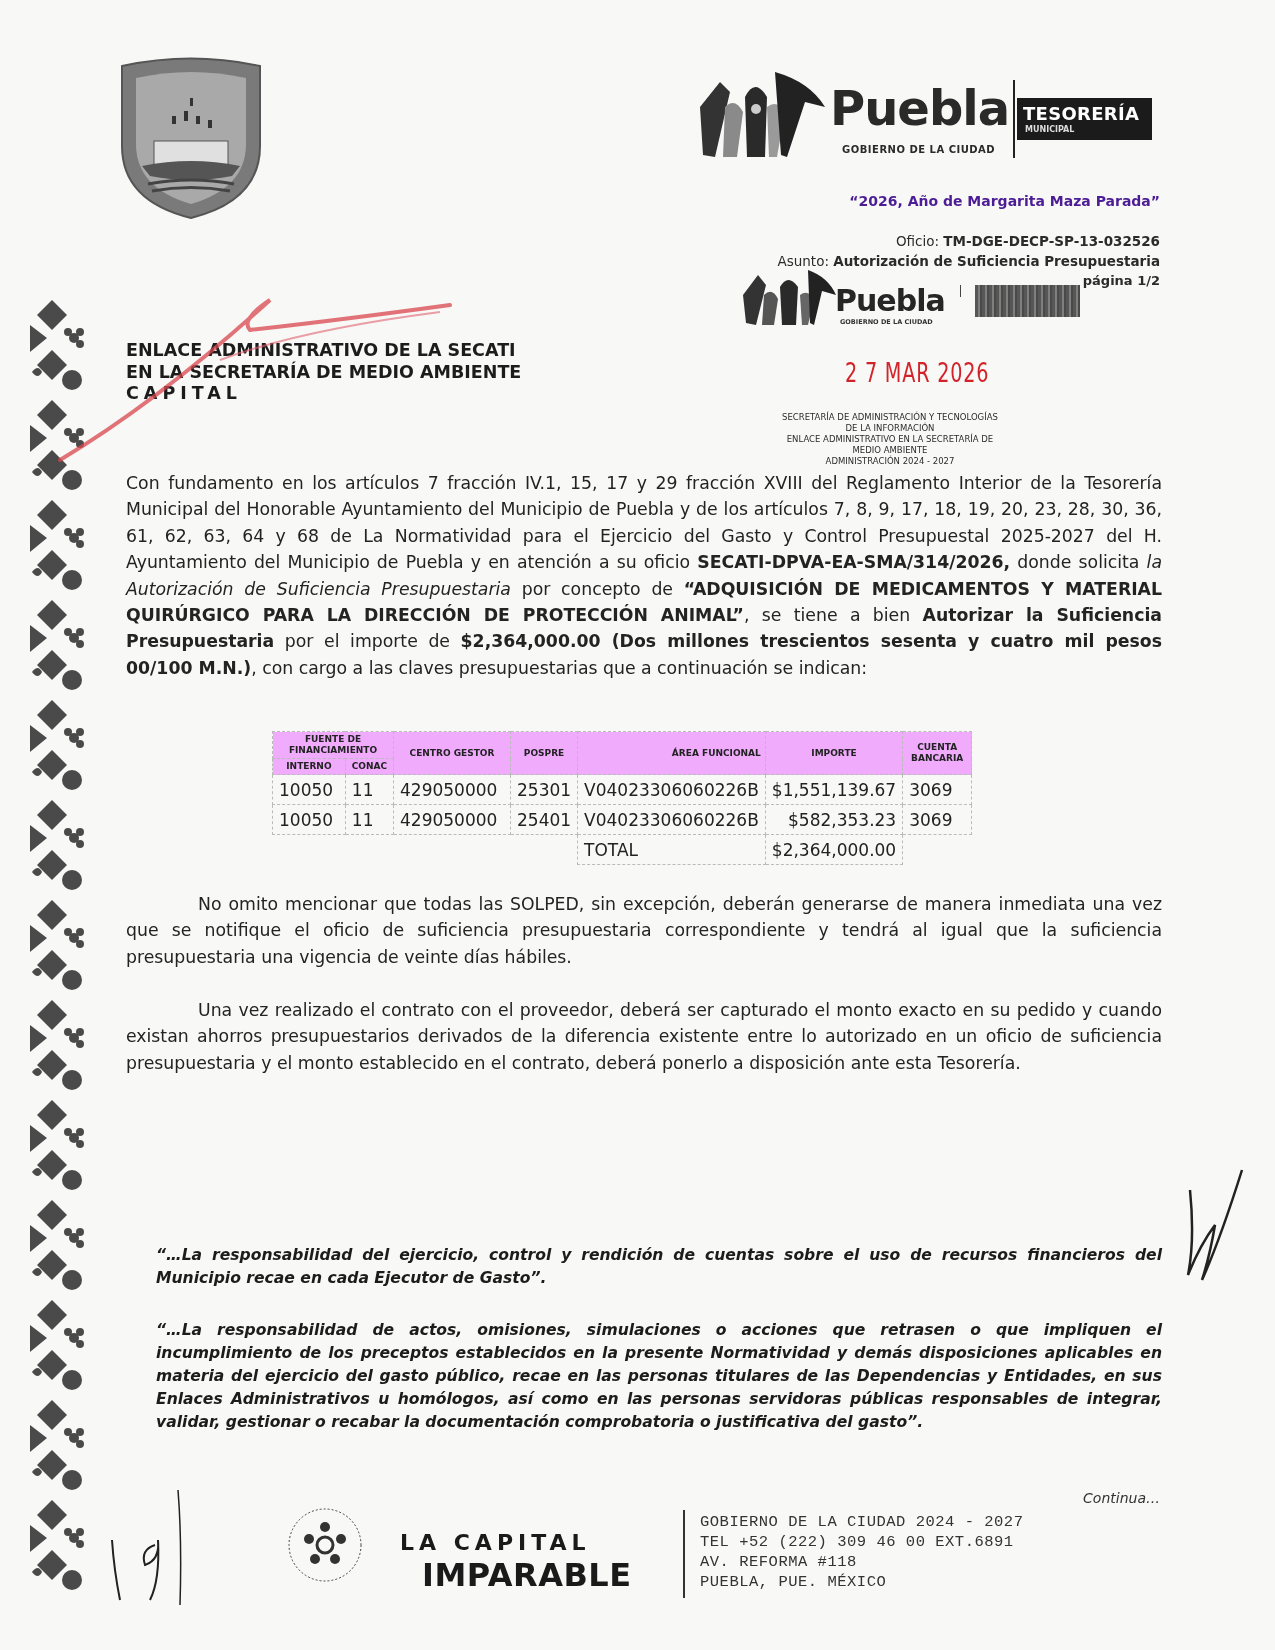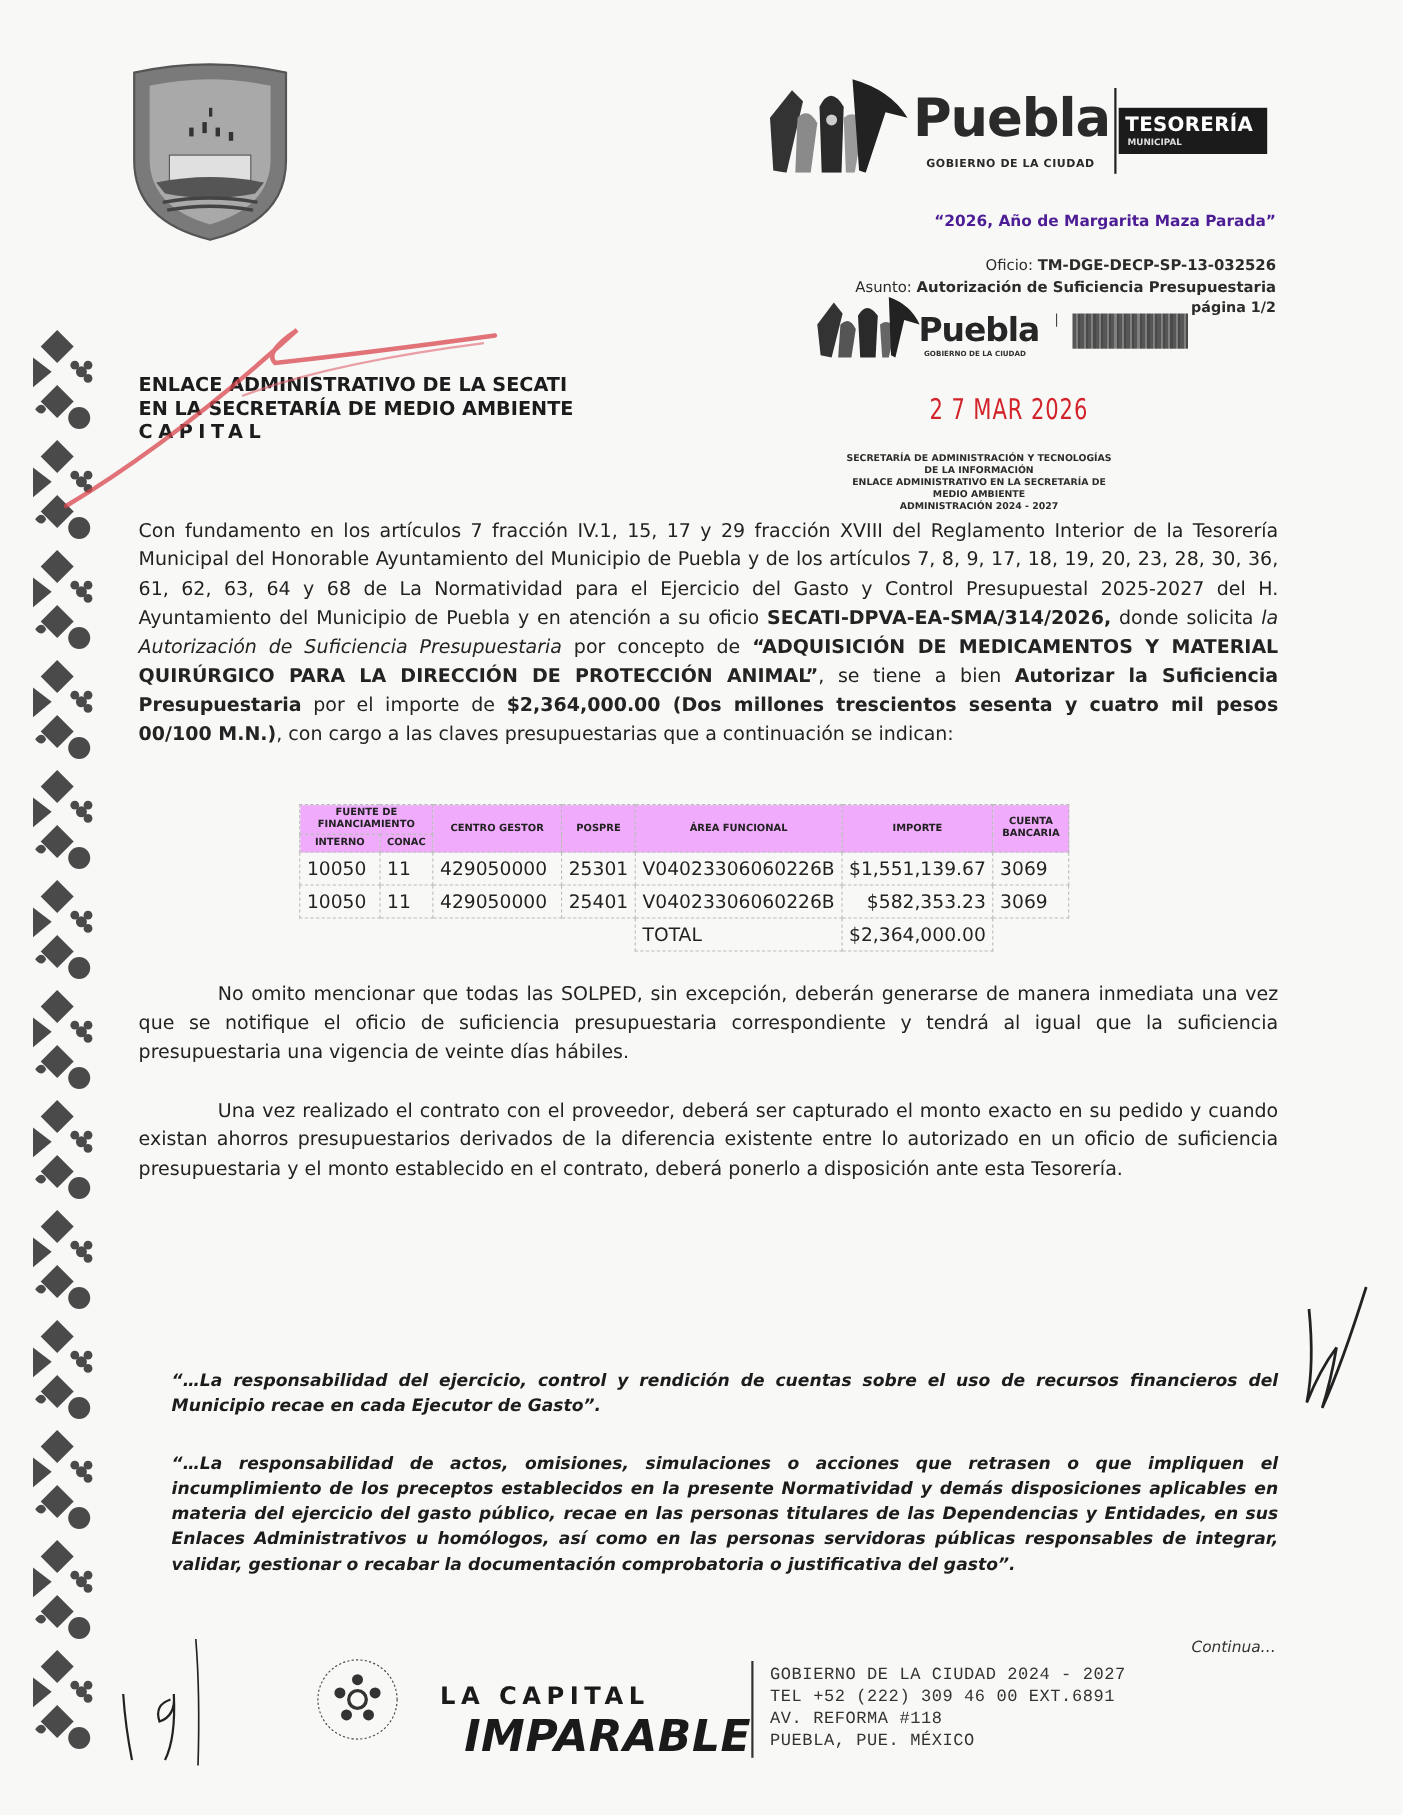--- a/index.html
+++ b/index.html
@@ -34,21 +34,21 @@
   .asunto { position: absolute; right: 115px; top: 253px; font-size: 13.5px; color: #2b2b2b; text-align: right; }
   .pagina { position: absolute; right: 115px; top: 273px; font-size: 13px; font-weight: bold; color: #2b2b2b; }
 
   
   .stamp-logo { position: absolute; left: 738px; top: 265px; width: 120px; height: 65px; }
   .stamp-word { position: absolute; left: 835px; top: 283px; font-weight: bold; font-size: 30px; color: #262626; letter-spacing: -1px; }
   .stamp-sub { position: absolute; left: 840px; top: 318px; font-size: 6.5px; font-weight: bold; color: #333; }
   .stamp-noise { position: absolute; left: 975px; top: 285px; width: 105px; height: 32px; background: repeating-linear-gradient(90deg, #3a3a3a 0 3px, #6a6a6a 3px 5px, #2b2b2b 5px 7px); opacity: 0.85; }
   .stamp-line { position: absolute; left: 960px; top: 285px; width: 1px; height: 12px; background: #444; }
   .stamp-date { position: absolute; left: 845px; top: 358px; font-family: "DejaVu Sans Condensed", "DejaVu Sans", sans-serif; font-size: 26px; color: #d2232a; letter-spacing: 1px; transform: scaleX(0.82); transform-origin: left; }
-  .stamp-org { position: absolute; left: 760px; top: 412px; width: 260px; text-align: center; font-size: 8.5px; font-weight: bold; line-height: 11px; color: #2c2c2c; }
+  .stamp-org { position: absolute; left: 760px; top: 412px; width: 260px; text-align: center; font-size: 8.5px; font-weight: normal; line-height: 11px; color: #2c2c2c; }
 
   
   .addressee { position: absolute; left: 126px; top: 340px; font-weight: bold; font-size: 17.5px; line-height: 21.5px; color: #1c1c1c; }
   .addressee .presente { letter-spacing: 5px; }
 
   
   .red-mark { position: absolute; left: 40px; top: 280px; width: 420px; height: 200px; pointer-events: none; }
 
   
   .para { position: absolute; left: 126px; width: 1036px; font-size: 17.3px; line-height: 26.4px; text-align: justify; color: #232323; }
@@ -63,21 +63,21 @@
   .budget-table th { font-size: 9px; font-weight: bold; text-align: center; border: 1px dashed #bbb; padding: 2px 4px; line-height: 11px; background: #f0abfc; }
   .budget-table td { border: 1px dashed #bbb; padding: 2px 6px; height: 25px; text-align: left; white-space: nowrap; }
   .budget-table td.num { text-align: right; }
   .budget-table td.noborder { border: none; }
 
   .continua { position: absolute; right: 115px; top: 1490px; font-size: 14px; font-style: italic; color: #333; }
 
   
   .footer-emblem { position: absolute; left: 285px; top: 1505px; width: 80px; height: 80px; }
   .lacapital { position: absolute; left: 400px; top: 1530px; font-weight: bold; font-size: 22px; letter-spacing: 5px; color: #1a1a1a; }
-  .imparable { position: absolute; left: 422px; top: 1556px; font-weight: bold; font-size: 40px; color: #1a1a1a; letter-spacing: 0.5px; font-style: italic; }
+  .imparable { position: absolute; left: 422px; top: 1556px; font-weight: bold; font-size: 32px; color: #1a1a1a; letter-spacing: 0.5px; }
   .footer-divider { position: absolute; left: 683px; top: 1510px; width: 2px; height: 88px; background: #333; }
   .footer-contact { position: absolute; left: 700px; top: 1512px; font-family: "Liberation Mono", "DejaVu Sans Mono", monospace; font-size: 15.5px; line-height: 20px; color: #333; white-space: pre; letter-spacing: 0.5px; }
 
   .handsig { position: absolute; pointer-events: none; }
 </style>
 </head>
 <body>
 
 <div class="page">
 
@@ -306,21 +306,21 @@
   <div class="para" style="top:470px;">
     <span>Con fundamento en los artículos 7 fracción IV.1, 15, 17 y 29 fracción XVIII del Reglamento Interior de la Tesorería Municipal del Honorable Ayuntamiento del Municipio de Puebla y de los artículos 7, 8, 9, 17, 18, 19, 20, 23, 28, 30, 36, 61, 62, 63, 64 y 68 de La Normatividad para el Ejercicio del Gasto y Control Presupuestal 2025-2027 del H. Ayuntamiento del Municipio de Puebla y en atención a su oficio </span><b>SECATI-DPVA-EA-SMA/314/2026,</b><span> donde solicita </span><i>la Autorización de Suficiencia Presupuestaria</i><span> por concepto de </span><b>“ADQUISICIÓN DE MEDICAMENTOS Y MATERIAL QUIRÚRGICO PARA LA DIRECCIÓN DE PROTECCIÓN ANIMAL”</b><span>, se tiene a bien </span><b>Autorizar la Suficiencia Presupuestaria</b><span> por el importe de </span><b>$2,364,000.00 (Dos millones trescientos sesenta y cuatro mil pesos 00/100 M.N.)</b><span>, con cargo a las claves presupuestarias que a continuación se indican:</span>
   </div>
 
   <table class="budget-table">
     <thead>
       <tr>
         <th colspan="2" style="width:112px;">FUENTE DE FINANCIAMIENTO</th>
         <th rowspan="2" style="width:108px;">CENTRO GESTOR</th>
         <th rowspan="2" style="width:52px;">POSPRE</th>
-        <th rowspan="2" style="width:175px;">ÁREA FUNCIONAL</th>
+        <th rowspan="2" style="width:175px;text-align:right;">ÁREA FUNCIONAL</th>
         <th rowspan="2" style="width:128px;">IMPORTE</th>
         <th rowspan="2" style="width:60px;">CUENTA BANCARIA</th>
       </tr>
       <tr>
         <th>INTERNO</th>
         <th>CONAC</th>
       </tr>
     </thead>
     <tbody>
       <tr>

